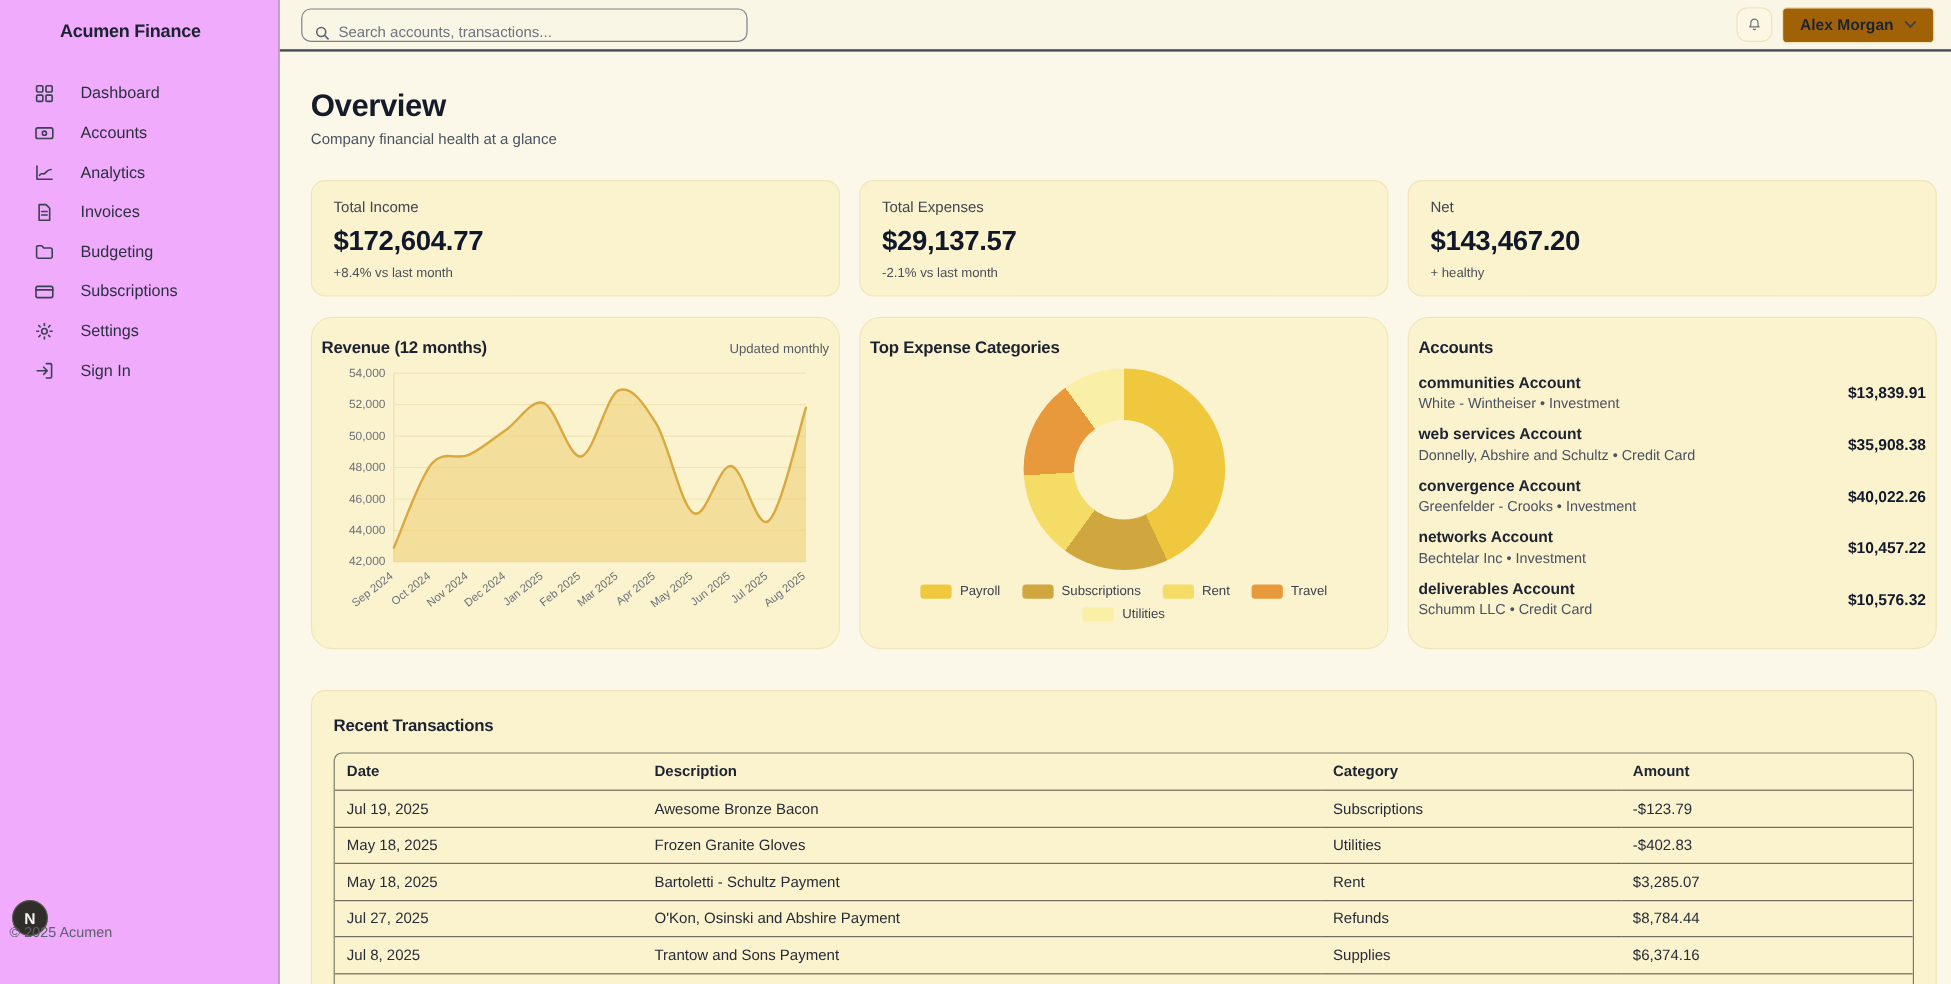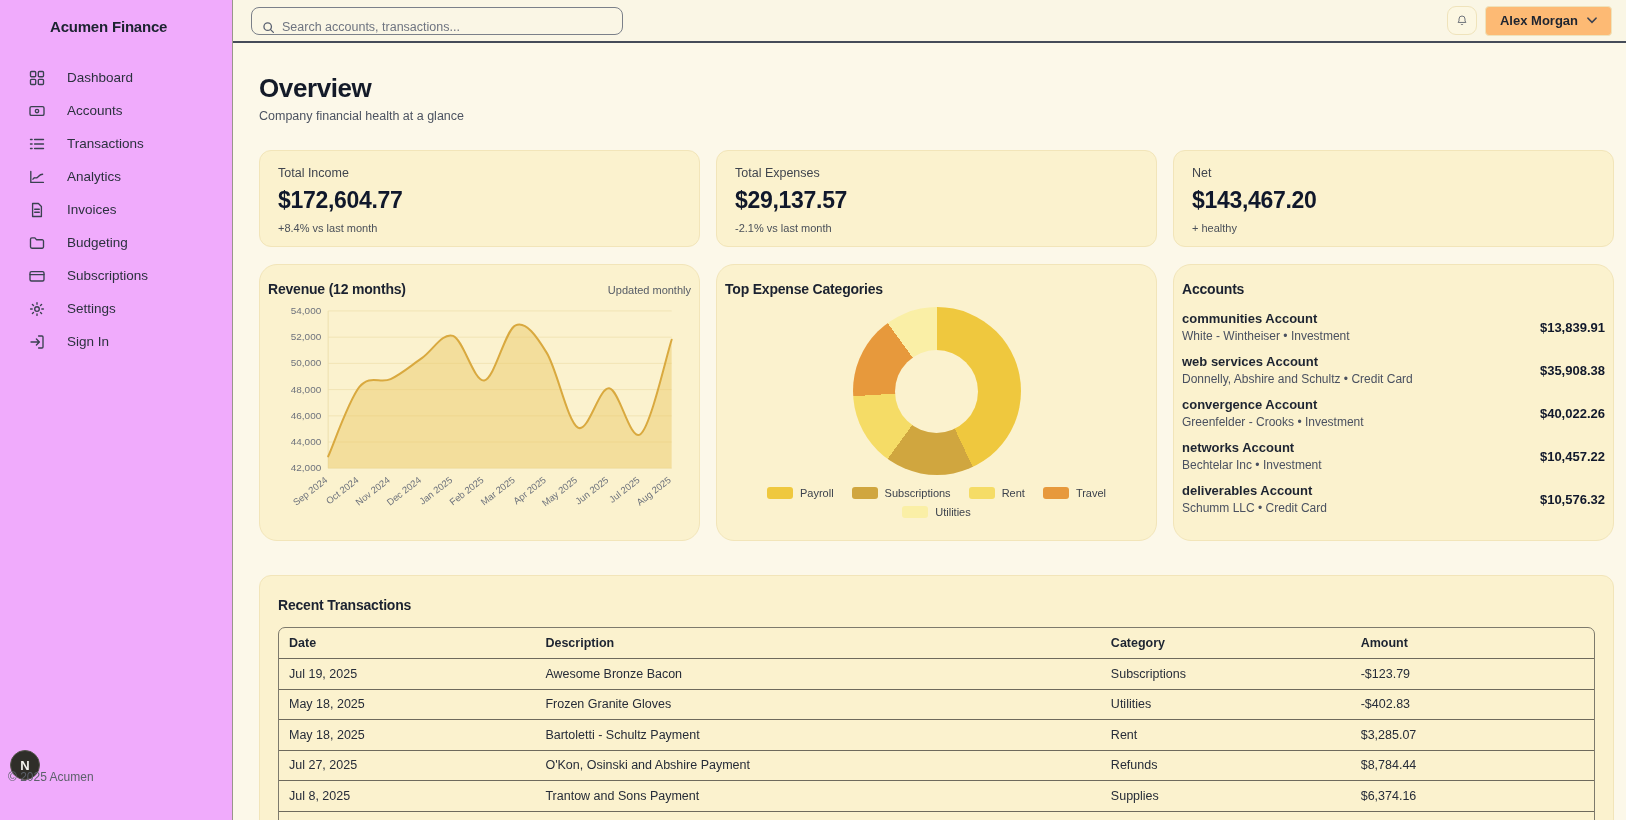--- a/index.html
+++ b/index.html
@@ -49,21 +49,21 @@
   }
   .searchbox input::placeholder { color:#6e7480; }
   .topbar-spacer { flex:1; }
   .iconbtn {
     width:30px; height:29px; border-radius:9px; border:1px solid #efe3bb;
     background:#fcf7e2; display:flex; align-items:center; justify-content:center; cursor:pointer;
   }
   .iconbtn svg { width:12px; height:13px; color:#6b7077; }
   .userbtn {
     margin-left:8px; height:30px; border-radius:4px; border:1px solid #efe3bb;
-    background:#fdba74; display:flex; align-items:center; gap:9px;
+    background:#a16207; display:flex; align-items:center; gap:9px;
     padding:0 14px; font-size:13px; font-weight:700; color:#1d2430; cursor:pointer;
   }
   .userbtn svg { width:10px; height:7px; color:#3a4150; }
   
   .main { flex:1; padding:24px 12px 0 26px; overflow:hidden; }
   .page-title { font-size:26px; font-weight:700; color:#141b29; letter-spacing:-0.4px; margin-top:6px; }
   .page-sub { font-size:12.5px; color:#4c5361; margin-top:5px; }
   .card {
     background:#fbf2ce; border:1px solid #f2e5b9; border-radius:12px;
   }
@@ -124,28 +124,20 @@
         <span>Dashboard</span>
       </div>
       <div class="nav-item">
         <span class="nicon">
           <svg viewBox="0 0 16 16" fill="none" stroke="currentColor" stroke-width="1.35" stroke-linecap="round" stroke-linejoin="round">
             <rect x="1" y="3.6" width="14" height="8.8" rx="1.5"></rect>
             <circle cx="8" cy="8" r="1.7"></circle>
           </svg>
         </span>
         <span>Accounts</span>
-      </div>
-      <div class="nav-item">
-        <span class="nicon">
-          <svg viewBox="0 0 16 16" fill="none" stroke="currentColor" stroke-width="1.35" stroke-linecap="round" stroke-linejoin="round">
-            <path d="M5.6 3.5H14.5M5.6 8H14.5M5.6 12.5H14.5M1.5 3.5H3.1M1.5 8H3.1M1.5 12.5H3.1"></path>
-          </svg>
-        </span>
-        <span>Transactions</span>
       </div>
       <div class="nav-item">
         <span class="nicon">
           <svg viewBox="0 0 16 16" fill="none" stroke="currentColor" stroke-width="1.35" stroke-linecap="round" stroke-linejoin="round">
             <path d="M1.8 2.4V13.4H14.4"></path>
             <path d="M3.9 10.2C5.4 7.4 6.6 9.6 8.1 8.6 9.6 7.6 10.6 5.2 13.6 5.2"></path>
           </svg>
         </span>
         <span>Analytics</span>
       </div>

